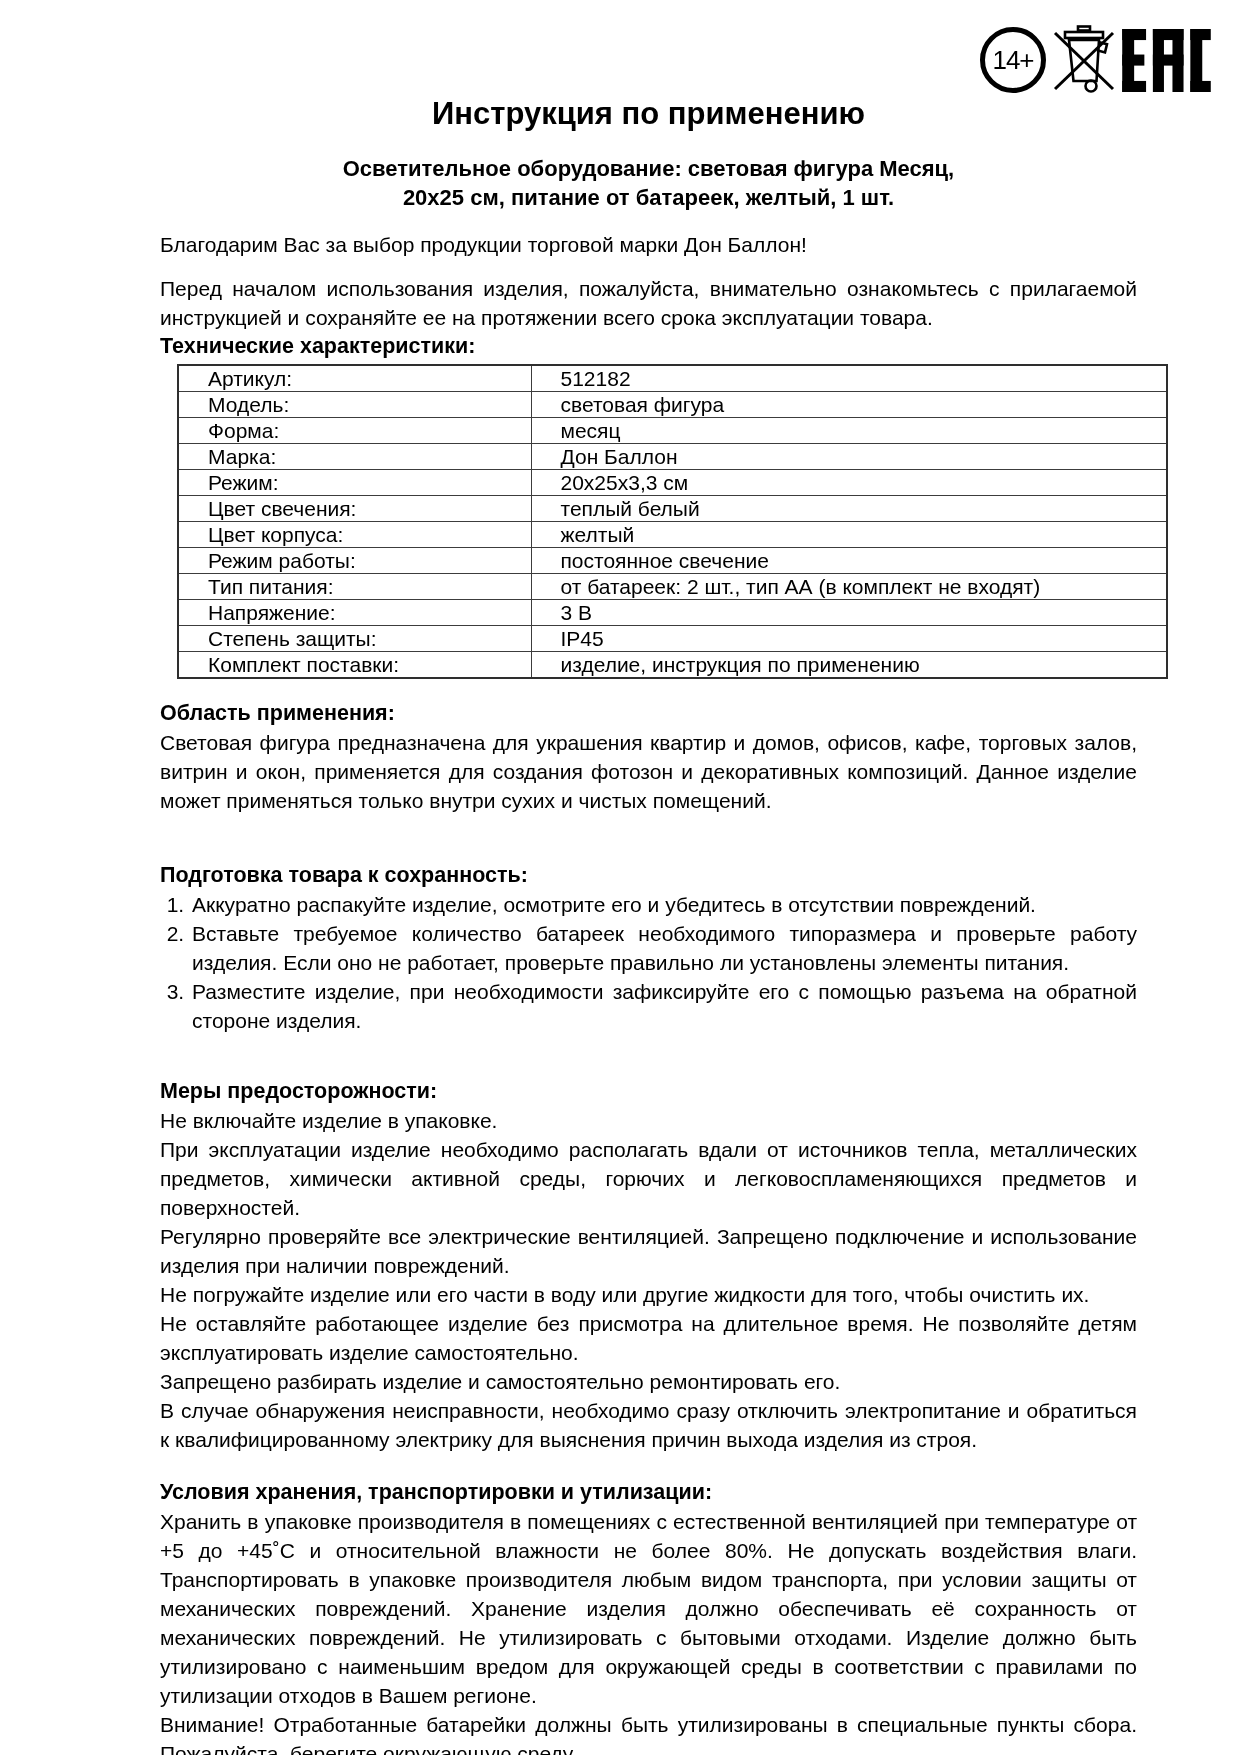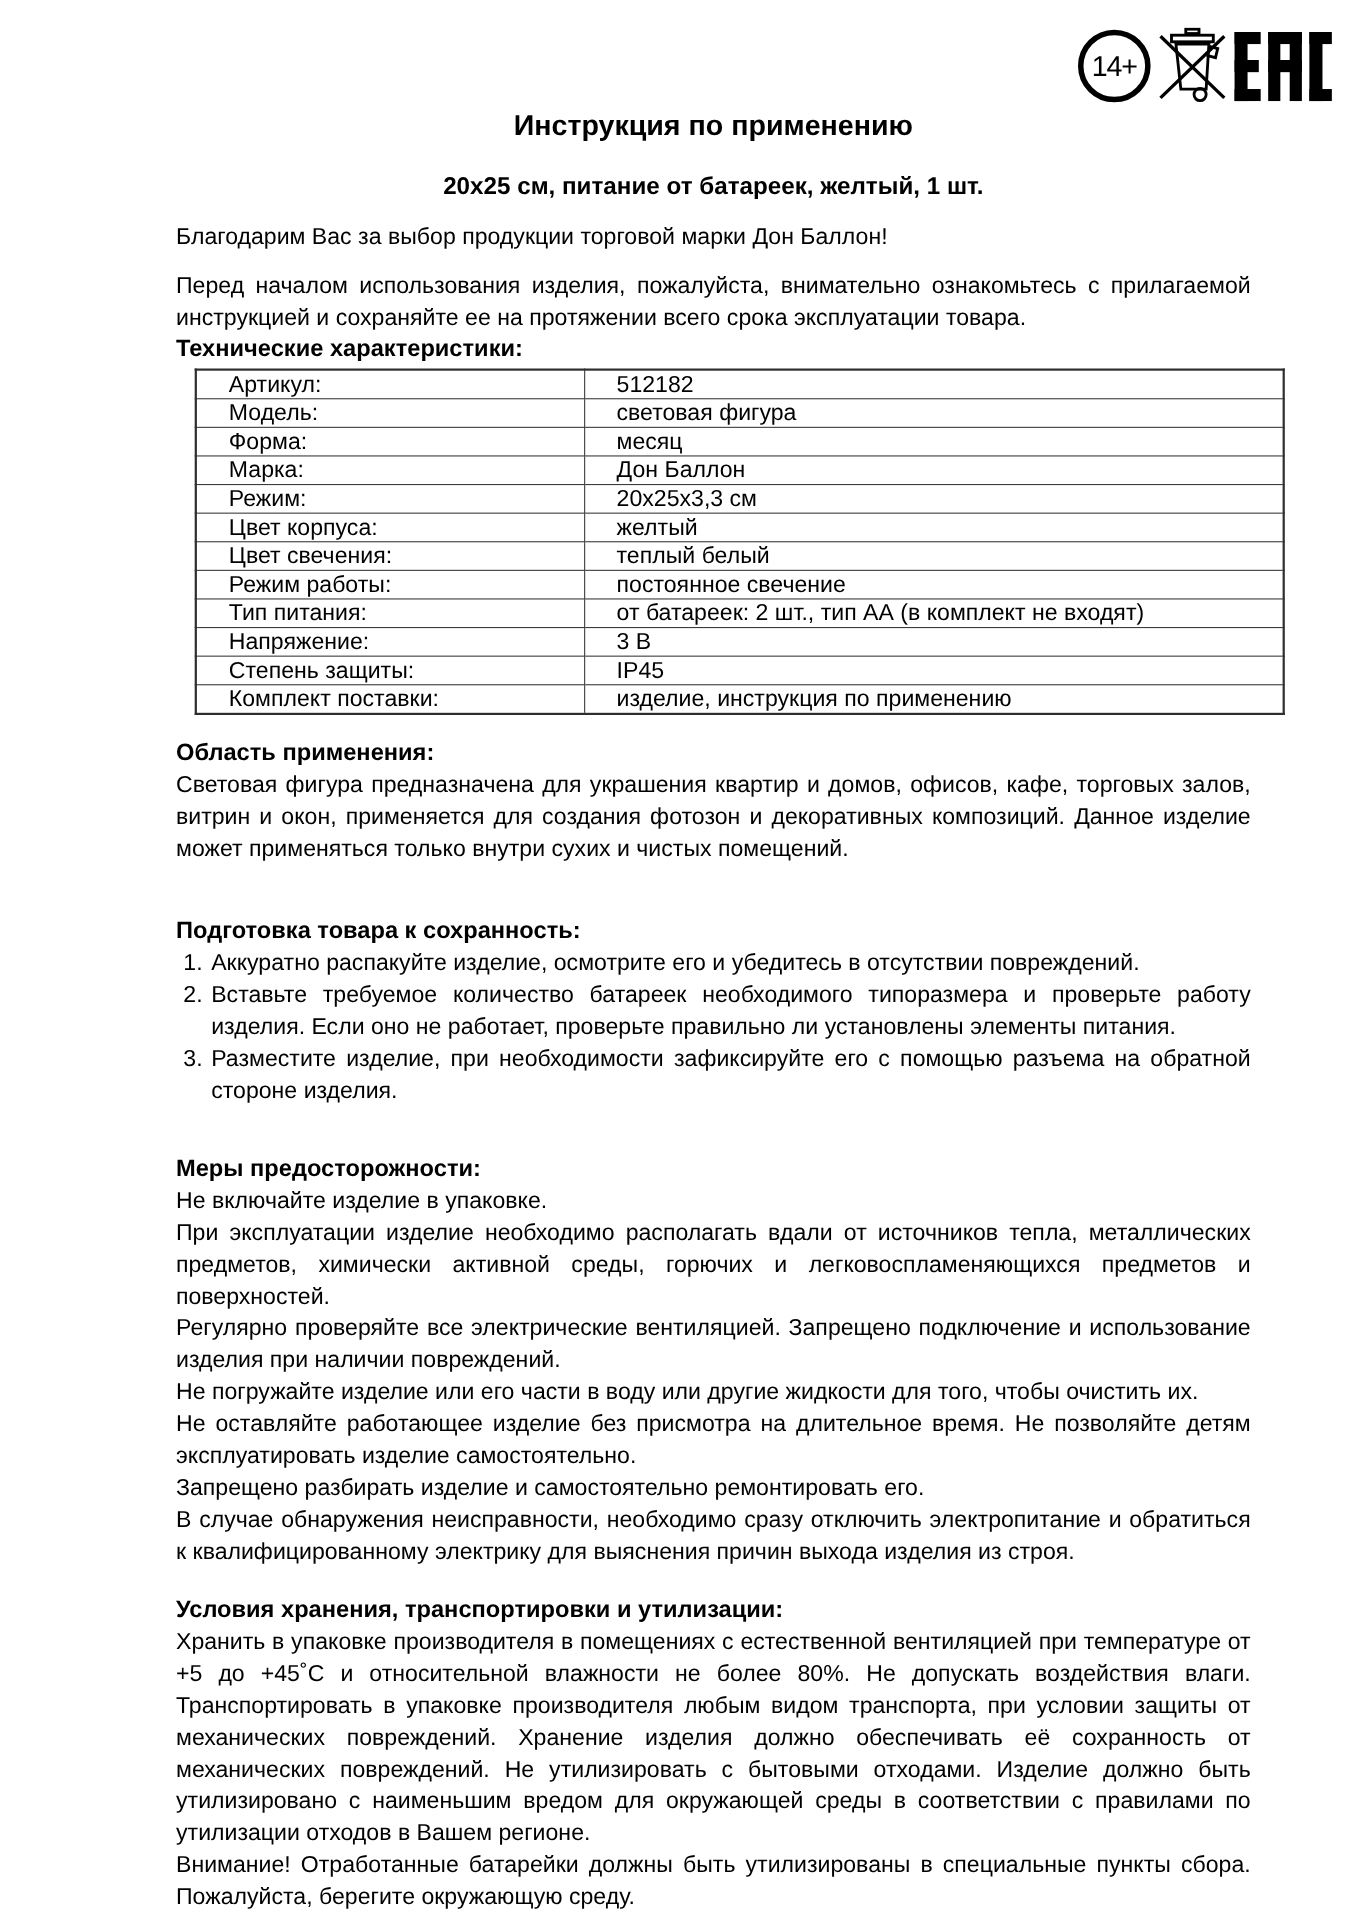--- a/index.html
+++ b/index.html
@@ -22,21 +22,21 @@
     width:56px; height:56px;
     border:5px solid #000; border-radius:50%;
     display:flex; align-items:center; justify-content:center;
     font-size:26px; letter-spacing:-1px; color:#000;
   }
   .icon svg { display:block; }
 
   .content { padding:100px 104px 0 160px; }
 
   .doc-title {
-    margin:0; font-size:26px; line-height:28px;
+    margin:0; font-size:31px; line-height:28px;
     font-weight:bold; text-align:center;
   }
   .product-title {
     margin:26px 0 0 0; font-size:22px; line-height:29px;
     font-weight:bold; text-align:center;
   }
 
   p { margin:0; font-size:21px; line-height:29px; }
   .just { text-align:justify; }
   .mt-thanks { margin-top:18px; }
@@ -106,20 +106,21 @@
         <rect x="80" y="61" width="24" height="13"></rect>
       </svg>
     </div>
   </div>
 
   <div class="content">
 
     <h1 class="doc-title">Инструкция по применению</h1>
 
     <div class="product-title">
+      <div>Осветительное оборудование: световая фигура Месяц,</div>
       <div>20х25 см, питание от батареек, желтый, 1 шт.</div>
     </div>
 
     <p class="mt-thanks">Благодарим Вас за выбор продукции торговой марки Дон Баллон!</p>
     <p class="mt-notice just">Перед началом использования изделия, пожалуйста, внимательно ознакомьтесь с прилагаемой инструкцией и сохраняйте ее на протяжении всего срока эксплуатации товара.</p>
 
     <h2 class="heading specs-heading">Технические характеристики:</h2>
 
     <table class="specs">
       <colgroup>
@@ -141,26 +142,26 @@
           </tr>
         <tr>
             <td>Марка:</td>
             <td>Дон Баллон</td>
           </tr>
         <tr>
             <td>Режим:</td>
             <td>20х25х3,3 см</td>
           </tr>
         <tr>
+            <td>Цвет свечения:</td>
+            <td>теплый белый</td>
+          </tr>
+        <tr>
             <td>Цвет корпуса:</td>
             <td>желтый</td>
-          </tr>
-        <tr>
-            <td>Цвет свечения:</td>
-            <td>теплый белый</td>
           </tr>
         <tr>
             <td>Режим работы:</td>
             <td>постоянное свечение</td>
           </tr>
         <tr>
             <td>Тип питания:</td>
             <td>от батареек: 2 шт., тип АА (в комплект не входят)</td>
           </tr>
         <tr>

